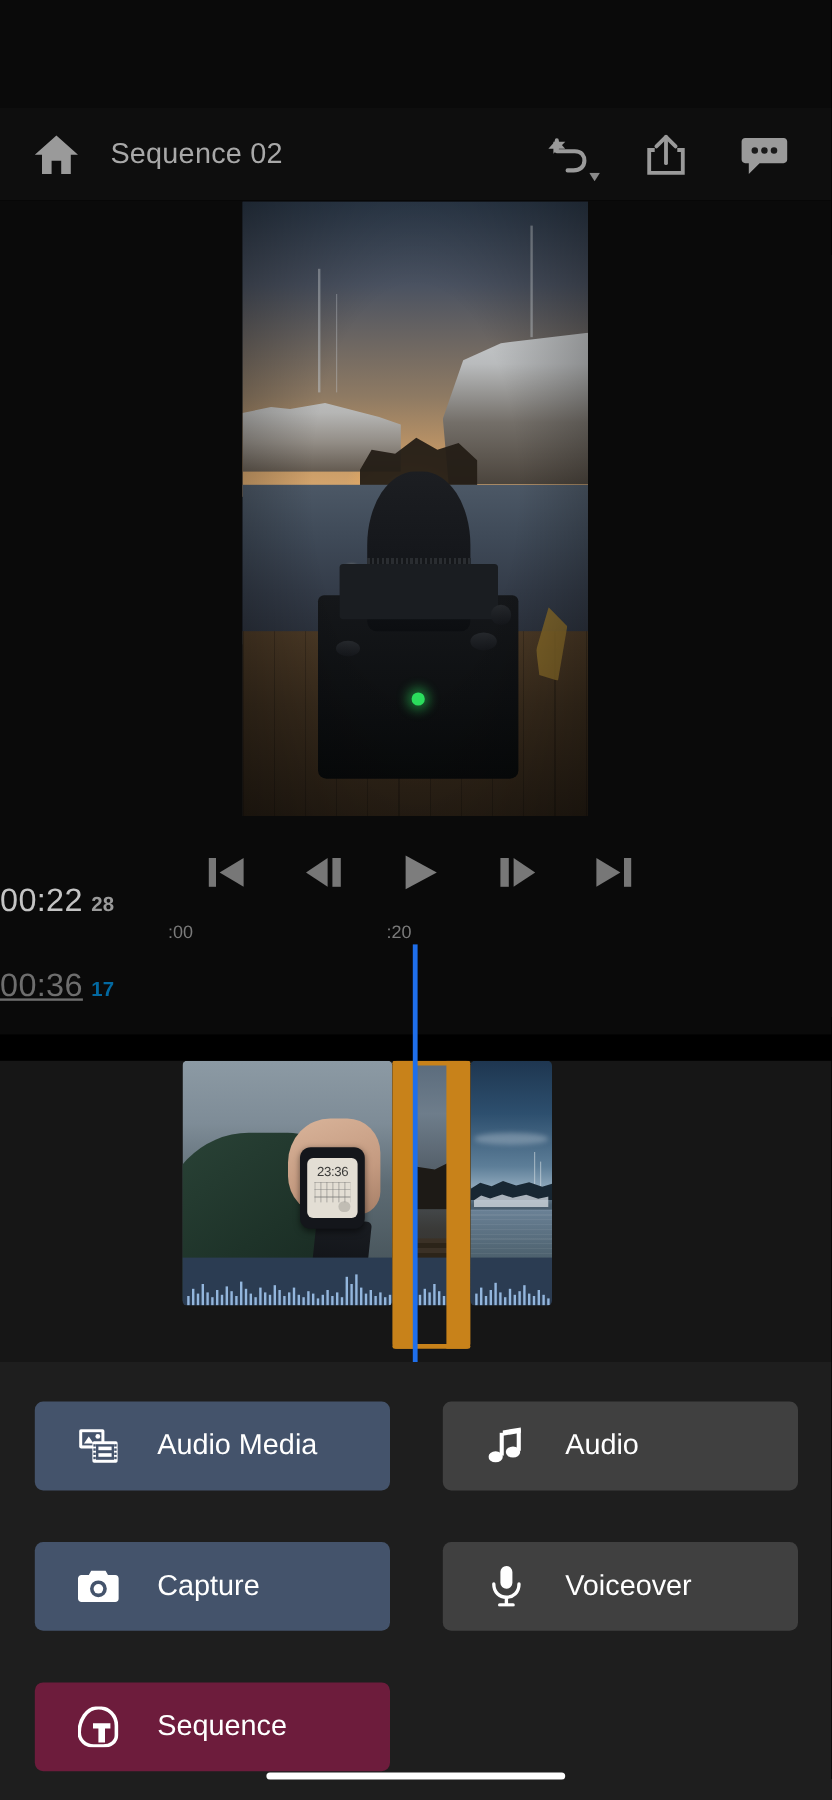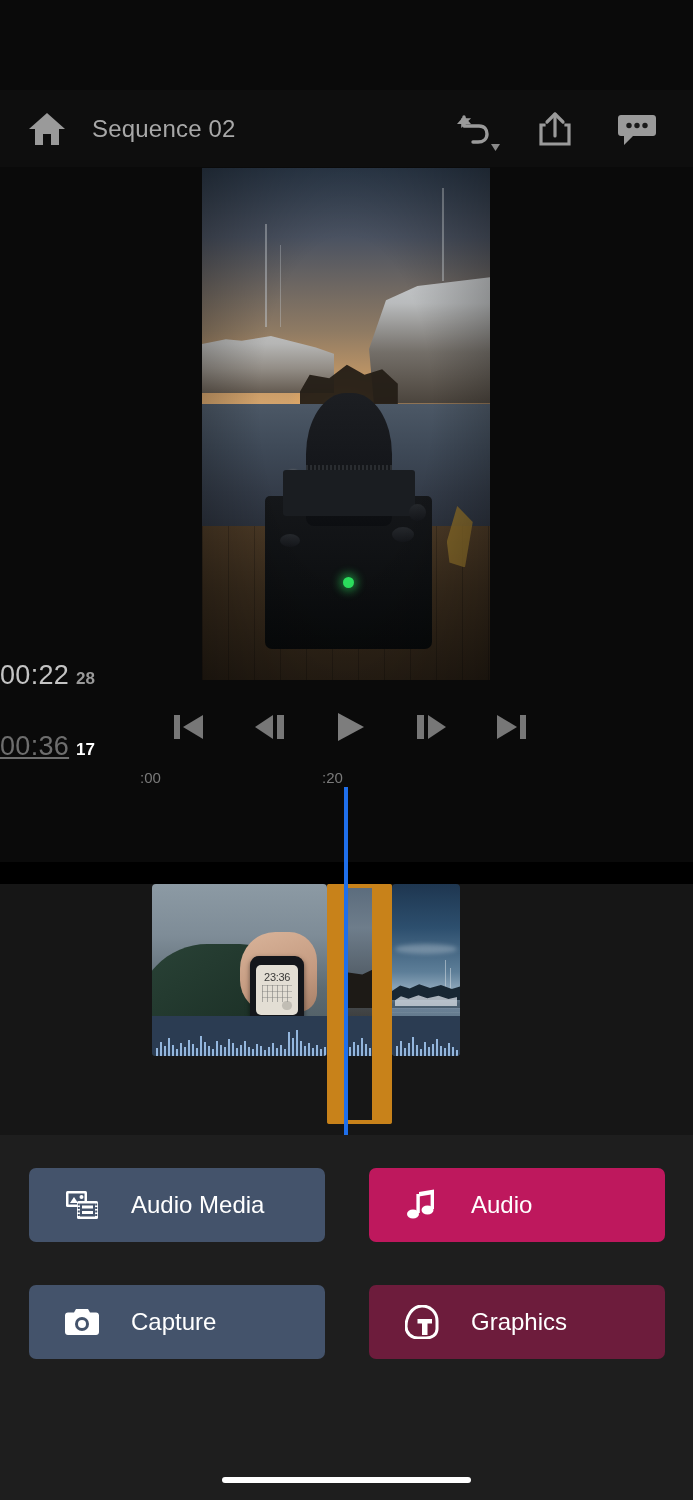--- a/index.html
+++ b/index.html
@@ -176,29 +176,29 @@
   }
   .vf-vignette {
     position: absolute; inset: 0;
     background: radial-gradient(ellipse at 50% 46%, rgba(0,0,0,0) 42%, rgba(0,0,0,0.42) 100%);
     pointer-events: none;
   }
 
   
   .timecode {
     position: absolute;
-    left: 0; top: 662px;
+    left: 0; top: 737px;
     line-height: 1.0;
   }
   .tc-row { display: flex; align-items: baseline; }
   .tc-row + .tc-row { margin-top: 8px; }
   .tc-main { font-size: 27px; color: #c4c4c4; letter-spacing: 0.3px; }
   .tc-frames { font-size: 17px; color: #9a9a9a; margin-left: 7px; font-weight: bold; }
   .tc-row.dur .tc-main { color: #6e6e6e; text-decoration: underline; }
-  .tc-row.dur .tc-frames { color: #ffffff; margin-top: 44px; }
+  .tc-row.dur .tc-frames { color: #0369a1; margin-top: 44px; }
 
   
   .transport {
     position: absolute;
     top: 698px; left: 160px;
     width: 380px; height: 58px;
     display: flex; align-items: center; justify-content: space-between;
   }
   .tbtn {
     width: 58px; height: 58px;
@@ -222,21 +222,21 @@
   
   .timeline {
     position: absolute;
     top: 884px; left: 0;
     width: 693px; height: 251px;
     background: #161616;
     overflow: hidden;
   }
   .clip {
     position: absolute;
-    top: 0; height: 172px;
+    top: 0; height: 204px;
     overflow: hidden;
     border-radius: 4px;
     cursor: pointer;
   }
   .clip-thumb {
     position: absolute; left: 0; top: 0; width: 100%; height: 200px;
     overflow: hidden;
   }
   .clip-audio {
     position: absolute; left: 0; bottom: 0; width: 100%; height: 40px;
@@ -400,21 +400,21 @@
     font-family: "Liberation Sans", sans-serif;
   }
   .act-btn .ic { width: 42px; display: flex; align-items: center; justify-content: center; }
   .act-btn .lbl {
     margin-left: 28px;
     font-size: 24px;
     color: #ffffff;
     white-space: nowrap;
   }
   .bg-blue { background: #44536b; }
-  .bg-green { background: #be185d; }
+  .bg-green { background: #404040; }
   .bg-crimson { background: #6d1c3c; }
 
   .home-indicator {
     position: absolute;
     left: 222px; top: 1477px;
     width: 249px; height: 6px;
     border-radius: 3px;
     background: #ffffff;
     cursor: pointer;
   }
@@ -719,29 +719,40 @@
         <span class="ic">
           <svg width="34" height="28" viewBox="0 0 34 28">
             <path d="M11 1 L23 1 L25 4.5 L31 4.5 C32.7 4.5 34 5.8 34 7.5 L34 24 C34 25.7 32.7 27 31 27 L3 27 C1.3 27 0 25.7 0 24 L0 7.5 C0 5.8 1.3 4.5 3 4.5 L9 4.5 Z" fill="#ffffff"></path>
             <circle cx="17" cy="16" r="7" fill="#44536b"></circle>
             <circle cx="17" cy="16" r="4" fill="#ffffff"></circle>
           </svg>
         </span>
         <span class="lbl">Capture</span>
       </button>
 
+      <button class="act-btn bg-green">
+        <span class="ic">
+          <svg width="26" height="34" viewBox="0 0 26 34">
+            <rect x="8" y="0" width="10" height="19" rx="5" fill="#ffffff"></rect>
+            <path d="M2.5 15 C2.5 22 7.2 26 13 26 C18.8 26 23.5 22 23.5 15" stroke="#ffffff" stroke-width="2.8" fill="none" stroke-linecap="round"></path>
+            <rect x="11.6" y="26" width="2.8" height="6" fill="#ffffff"></rect>
+            <rect x="6" y="31" width="14" height="2.8" rx="1.4" fill="#ffffff"></rect>
+          </svg>
+        </span>
+        <span class="lbl">Voiceover</span>
+      </button>
 
       <button class="act-btn bg-crimson">
         <span class="ic">
           <svg width="34" height="34" viewBox="0 0 34 34">
             <path d="M17 1 C25.5 1 32 7.5 32 16 L32 24 C32 29.5 27 33 21 33 L13 33 C6 33 1 28 1 21.5 C1 12 7 1 17 1 Z" fill="none" stroke="#ffffff" stroke-width="3"></path>
             <path d="M12.5 14 L27 14 L27 18.5 L22.5 18.5 L22.5 30 L17 30 L17 18.5 L12.5 18.5 Z" fill="#ffffff"></path>
           </svg>
         </span>
-        <span class="lbl">Graphics</span>
+        <span class="lbl">Sequence</span>
       </button>
 
     </div>
   </div>
 
   <div class="home-indicator"></div>
 
 </div>
 
 </body></html>

